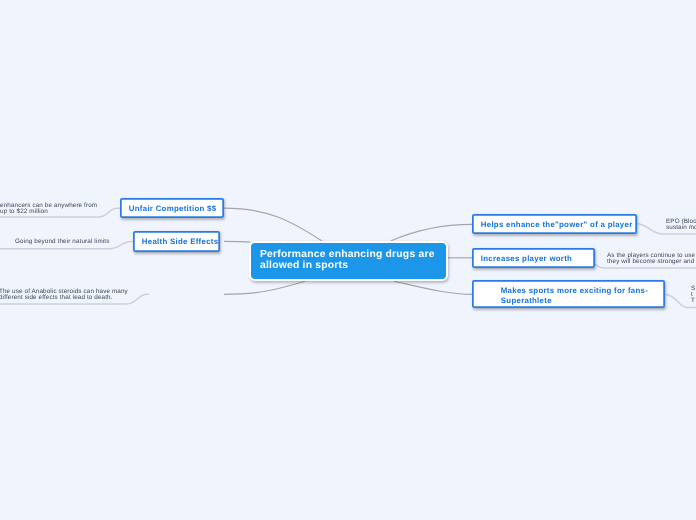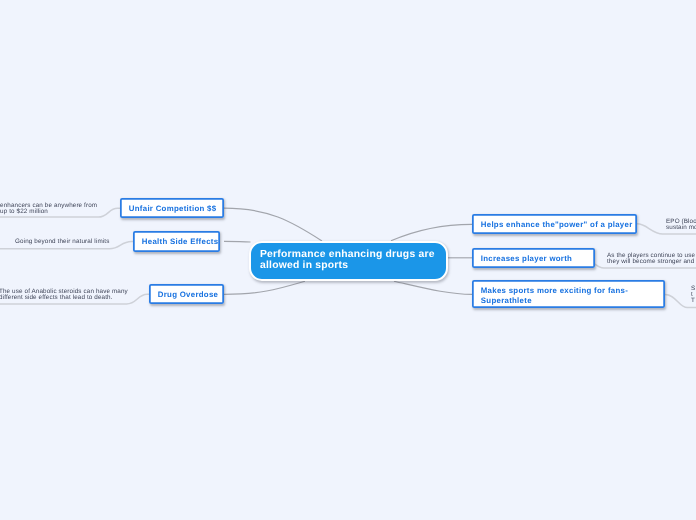--- a/index.html
+++ b/index.html
@@ -9,21 +9,21 @@
   .node span,.root span,.leaf{will-change:transform;}
   svg.links{position:absolute;left:0;top:0;width:696px;height:520px;pointer-events:none;}
   .node{position:absolute;box-sizing:border-box;background:#fff;
         border-radius:2px;
         color:#1872e0;font-weight:bold;font-size:7.85px;letter-spacing:.29px;
         display:flex;align-items:center;
         box-shadow:inset 0 0 0 1.75px #2a7ce4, 1px 1.6px 2.4px rgba(70,74,88,.38);}
   .node span{display:block;padding:1.2px 8.8px 0;line-height:9.6px;white-space:nowrap;}
   .node.wrap span{white-space:normal;}
   .root{position:absolute;box-sizing:border-box;background:#1b96e8;
-        border:2.6px solid #fff;border-radius:13px;color:#fff;
+        border:2.6px solid #fff;border-radius:6px;color:#fff;
         font-weight:bold;font-size:10.35px;letter-spacing:.22px;
         display:flex;align-items:center;
         box-shadow:1px 1.6px 2.6px rgba(70,74,88,.33);}
   .root span{display:block;padding:0 9px;line-height:10.8px;}
   .leaf{position:absolute;color:#3f4558;font-size:6.3px;line-height:6.05px;
         letter-spacing:.125px;white-space:nowrap;}
   .leaf.r{text-align:left;}
 </style>
 </head>
 <body>
@@ -56,30 +56,27 @@
   <div class="root" style="left:249.3px;top:240.6px;width:198.9px;height:40.8px;">
     <span>Performance enhancing drugs are allowed in sports</span>
   </div>
 
   <div class="node" style="left:120.3px;top:197.85px;width:103.9px;height:20.25px;">
     <span>Unfair Competition $$</span>
   </div>
   <div class="node" style="left:133.2px;top:231.4px;width:87px;height:20.25px;">
     <span>Health Side Effects</span>
   </div>
-  <div class="node" style="left:148.9px;top:284.1px;width:75.3px;height:20.25px;">
-    <span>Drug Overdose</span>
-  </div>
   <div class="node" style="left:472.1px;top:213.8px;width:165.3px;height:20.25px;">
     <span>Helps enhance the"power" of a player</span>
   </div>
   <div class="node" style="left:472.1px;top:248.1px;width:123px;height:20.25px;">
     <span>Increases player worth</span>
   </div>
-  <div class="node wrap" style="left:472.1px;top:279.8px;width:193.4px;height:28.4px;padding-top:1.6px;">
+  <div class="node wrap" style="left:472.1px;top:279.8px;width:193.4px;height:28.4px;padding-top:1.6px;padding-left:20px;">
     <span>Makes sports more exciting for fans-Superathlete</span>
   </div>
 
   <div class="leaf" style="left:-0.5px;top:202.6px;">
     <div>enhancers can be anywhere from</div>
     <div>up to $22 million</div>
   </div>
   <div class="leaf" style="left:15.4px;top:239px;">
     <div>Going beyond their natural limits</div>
   </div>

